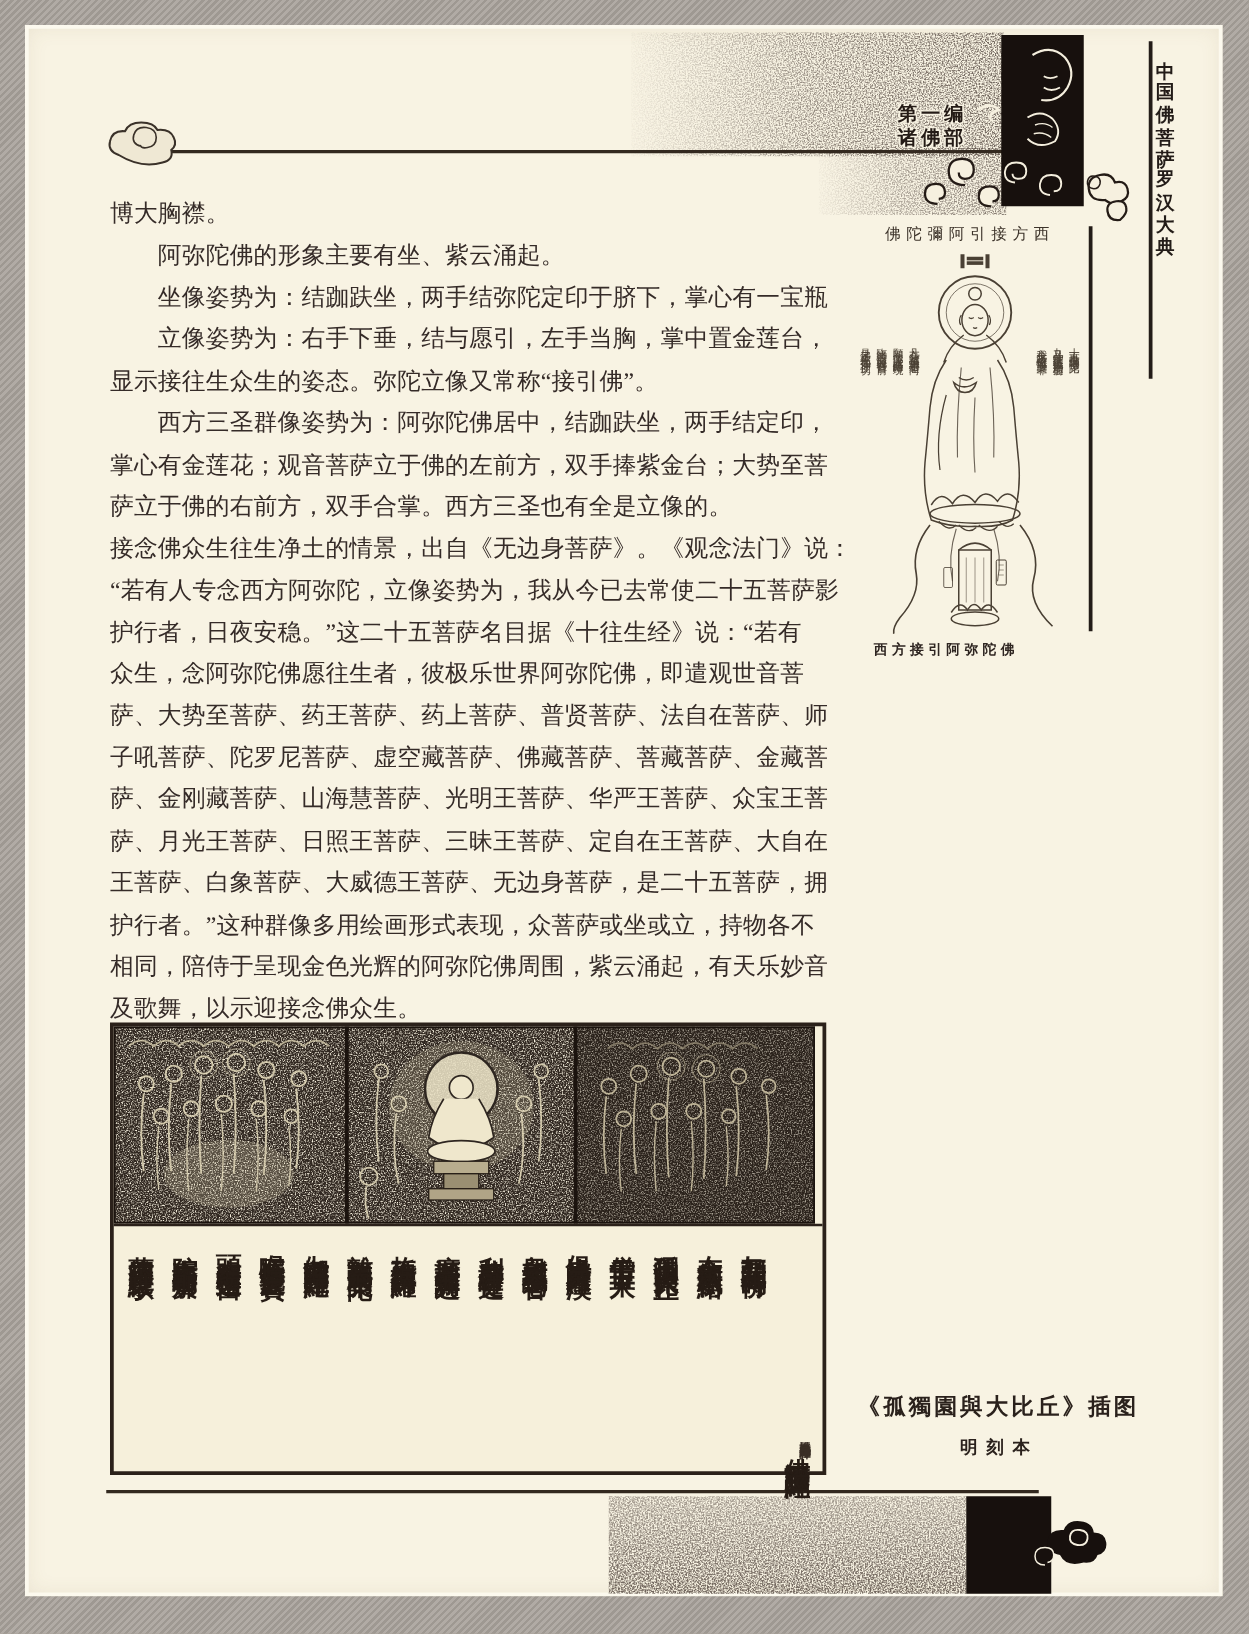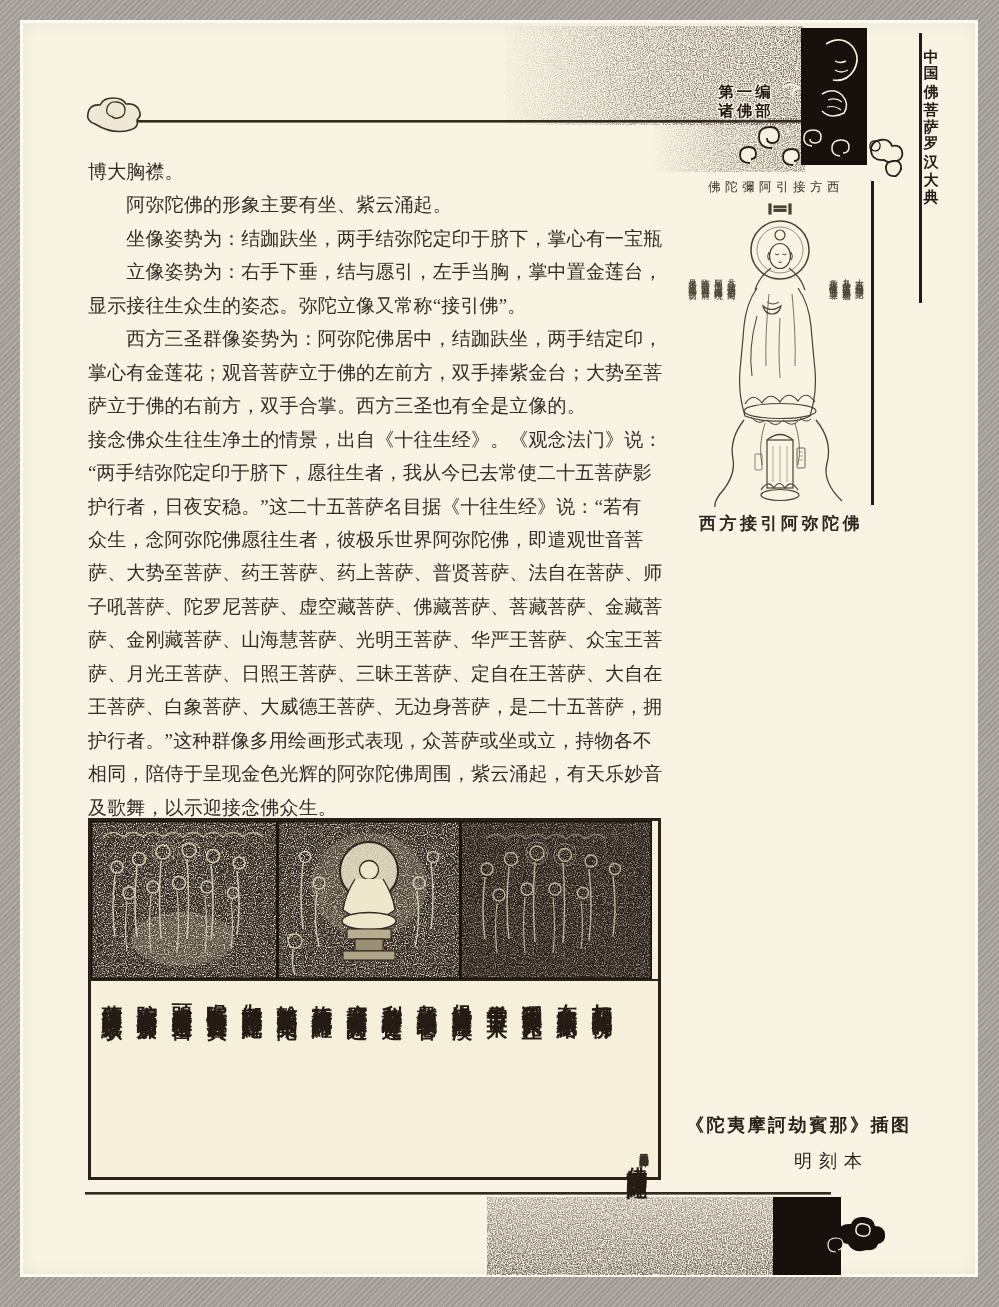--- a/index.html
+++ b/index.html
@@ -44,21 +44,21 @@
   .bodytext div{white-space:pre;}
 
   
   .fig-title{
     position:absolute;left:708px;top:179px;width:160px;z-index:3;
     font-size:12.5px;font-weight:normal;letter-spacing:4.5px;color:#3c332a;
   }
   .fig-divider{position:absolute;left:871px;top:181px;width:2.5px;height:324px;background:#231c18;z-index:3;}
   .fig-caption{
     position:absolute;left:699px;top:512px;z-index:3;
-    font-size:17px;font-weight:600;letter-spacing:3.5px;color:#2e2521;
+    font-size:11px;font-weight:600;letter-spacing:3.5px;color:#2e2521;
   }
   .verse{
     position:absolute;display:flex;flex-direction:row-reverse;gap:3px;z-index:3;
   }
   .verse div{
     writing-mode:vertical-rl;text-orientation:upright;
     font-size:8.5px;line-height:10px;letter-spacing:1.5px;color:#4a4034;
   }
   .verse-r{left:829px;top:272px;height:150px;}
   .verse-l{left:688px;top:272px;height:170px;}
@@ -82,22 +82,22 @@
   .wnote{
     writing-mode:vertical-rl;text-orientation:upright;
     font-size:9px;line-height:10px;letter-spacing:0.5px;
     font-weight:bold;color:#3a2f26;margin-top:15px;
   }
   .wood-caption1{
     position:absolute;left:686px;top:1113px;z-index:3;
     font-size:18px;font-weight:600;letter-spacing:2.5px;color:#2a211c;
   }
   .wood-caption2{
-    position:absolute;left:794px;top:1149px;z-index:3;
-    font-size:18px;font-weight:400;letter-spacing:7px;color:#2a211c;
+    position:absolute;left:768px;top:1149px;z-index:3;
+    font-size:14px;font-weight:700;letter-spacing:7px;color:#2a211c;
   }
 </style>
 </head>
 <body>
 
 <div id="page">
   <div class="paper"></div>
 
   <svg width="999" height="210" viewBox="0 0 999 210">
     <defs>
@@ -155,22 +155,22 @@
 
   <div class="bodytext">
     <div>博大胸襟。</div>
     <div>　　阿弥陀佛的形象主要有坐、紫云涌起。</div>
     <div>　　坐像姿势为：结跏趺坐，两手结弥陀定印于脐下，掌心有一宝瓶</div>
     <div>　　立像姿势为：右手下垂，结与愿引，左手当胸，掌中置金莲台，</div>
     <div>显示接往生众生的姿态。弥陀立像又常称“接引佛”。</div>
     <div>　　西方三圣群像姿势为：阿弥陀佛居中，结跏趺坐，两手结定印，</div>
     <div>掌心有金莲花；观音菩萨立于佛的左前方，双手捧紫金台；大势至菩</div>
     <div>萨立于佛的右前方，双手合掌。西方三圣也有全是立像的。</div>
-    <div>接念佛众生往生净土的情景，出自《十往生经》。《观念法门》说：</div>
-    <div>“两手结弥陀定印于脐下，愿往生者，我从今已去常使二十五菩萨影</div>
+    <div>接念佛众生往生净土的情景，出自《无边身菩萨》。《观念法门》说：</div>
+    <div>“若有人专念西方阿弥陀，立像姿势为，我从今已去常使二十五菩萨影</div>
     <div>护行者，日夜安稳。”这二十五菩萨名目据《十往生经》说：“若有</div>
     <div>众生，念阿弥陀佛愿往生者，彼极乐世界阿弥陀佛，即遣观世音菩</div>
     <div>萨、大势至菩萨、药王菩萨、药上菩萨、普贤菩萨、法自在菩萨、师</div>
     <div>子吼菩萨、陀罗尼菩萨、虚空藏菩萨、佛藏菩萨、菩藏菩萨、金藏菩</div>
     <div>萨、金刚藏菩萨、山海慧菩萨、光明王菩萨、华严王菩萨、众宝王菩</div>
     <div>萨、月光王菩萨、日照王菩萨、三昧王菩萨、定自在王菩萨、大自在</div>
     <div>王菩萨、白象菩萨、大威德王菩萨、无边身菩萨，是二十五菩萨，拥</div>
     <div>护行者。”这种群像多用绘画形式表现，众菩萨或坐或立，持物各不</div>
     <div>相同，陪侍于呈现金色光辉的阿弥陀佛周围，紫云涌起，有天乐妙音</div>
     <div>及歌舞，以示迎接念佛众生。</div>
@@ -334,21 +334,21 @@
       <div class="wcol">栴延摩訶俱絺羅</div>
       <div class="wcol">離婆多周利槃陀</div>
       <div class="wcol">伽難陀阿難陀羅</div>
       <div class="wcol">睺羅憍梵波提賓</div>
       <div class="wcol">頭盧頗羅墮迦留</div>
       <div class="wcol">陀夷摩訶劫賓那</div>
       <div class="wcol">薄拘羅阿㝹樓馱</div>
     </div>
   </div>
 
-  <div class="wood-caption1">《陀夷摩訶劫賓那》插图</div>
+  <div class="wood-caption1">《孤獨園與大比丘》插图</div>
   <div class="wood-caption2">明刻本</div>
 
   <svg style="left:0;top:1182px;" width="999" height="125" viewBox="0 0 999 125">
     <defs>
       <filter id="spk2" x="-5%" y="-5%" width="110%" height="110%">
         <feTurbulence type="fractalNoise" baseFrequency="0.8" numOctaves="2" seed="4" result="n"></feTurbulence>
         <feColorMatrix in="n" type="matrix" values="0 0 0 0 0.14  0 0 0 0 0.11  0 0 0 0 0.09  0 0 0 3 -1.0" result="dots"></feColorMatrix>
         <feComposite in="dots" in2="SourceGraphic" operator="in"></feComposite>
       </filter>
       <linearGradient id="fadeF" x1="0" y1="0" x2="0" y2="1">

